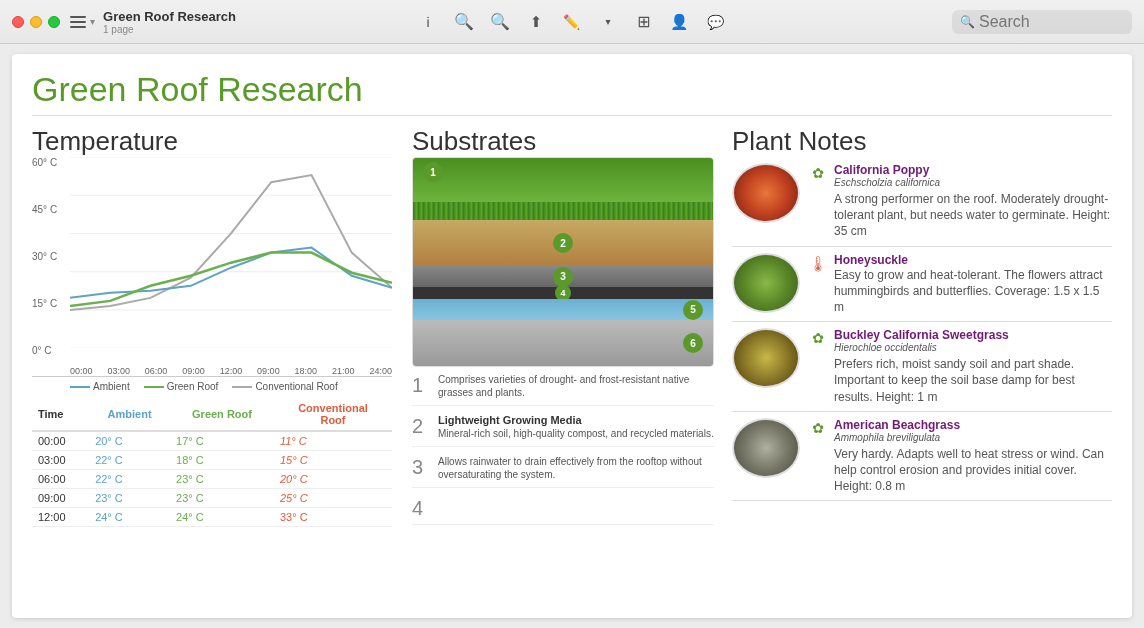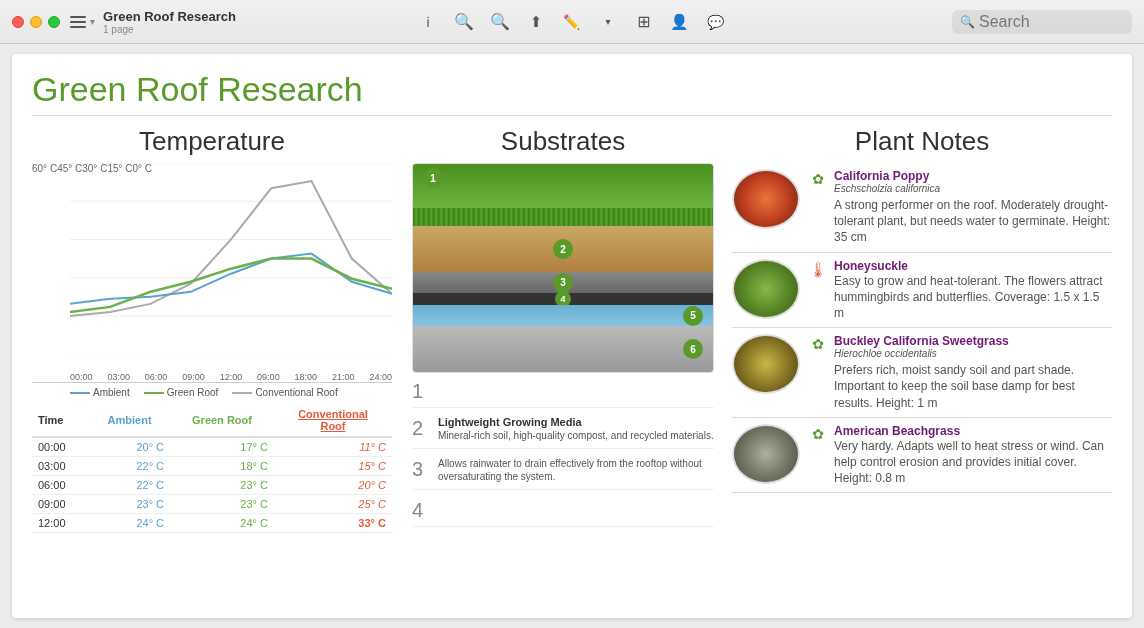--- a/index.html
+++ b/index.html
@@ -110,36 +110,33 @@
     }
 
     
     .col-temp {
       padding-right: 10px;
     }
     .section-title {
       font-size: 26px;
       font-weight: 400;
       color: #333;
-      margin-bottom: 6px;
-      text-align: center;
     }
 
     .chart-area {
       position: relative;
       height: 220px;
       border-bottom: 1px solid #ccc;
     }
     .chart-y-labels {
       position: absolute;
       left: 0; top: 0; bottom: 20px;
-      display: flex; flex-direction: row; justify-content: space-between;
+      display: flex; flex-direction: column; justify-content: space-between;
       font-size: 10px; color: #666;
       padding-bottom: 0;
-      text-align: right;
     }
     .chart-svg {
       position: absolute;
       left: 38px; right: 0; top: 0; bottom: 20px;
     }
     .chart-x-labels {
       position: absolute;
       bottom: 0; left: 38px; right: 0;
       display: flex; justify-content: space-between;
       font-size: 9px; color: #666;
@@ -164,31 +161,31 @@
     .data-table thead tr th {
       padding: 4px 6px;
       text-align: center;
       font-weight: 600;
       font-size: 11px;
       border-bottom: 2px solid #ddd;
     }
     .th-time { color: #333; text-align: left !important; }
     .th-ambient { color: #5ba3c9; }
     .th-green { color: #6ab04c; }
-    .th-conv { color: #e05c3a; text-decoration: underline; }
+    .th-conv { color: #e05c3a; }
     .data-table tbody tr td {
       padding: 3px 6px;
-      text-align: right;
+      text-align: left;
       border-bottom: 1px solid #eee;
     }
     .td-time { color: #333; text-align: left !important; }
     .td-ambient { color: #5ba3c9; }
     .td-green { color: #6ab04c; }
     .td-conv-normal { color: #e05c3a; font-style: italic; }
-    .td-conv-hot { color: #e05c3a; font-weight: 700; }
+    .td-conv-hot { color: #e05c3a; font-weight: 400; }
 
     
     .col-substrates { padding-right: 8px; }
 
     .substrate-image {
       width: 100%;
       height: 210px;
       border-radius: 4px;
       overflow: hidden;
       position: relative;
@@ -453,20 +450,21 @@
 
         <div class="layer-6" style="position:relative;">
           <div class="layer-badge" style="position:absolute;top:50%;right:10px;transform:translateY(-50%);">6</div>
         </div>
       </div>
 
       <div class="substrate-list" id="substrate-list">
           <div class="substrate-item">
     <div class="sub-num">1</div>
     <div>
+      <div class="sub-desc">Comprises varieties of drought- and frost-resistant native grasses and plants.</div>
     </div>
   </div>
           <div class="substrate-item">
     <div class="sub-num">2</div>
     <div>
       <div class="sub-title">Lightweight Growing Media</div>
       <div class="sub-desc">Mineral-rich soil, high-quality compost, and recycled materials.</div>
     </div>
   </div>
           <div class="substrate-item">
@@ -524,20 +522,21 @@
   </div>
           <div class="plant-item">
     <div class="plant-img">
       <div class="plant-img-inner plant-beachgrass"></div>
     </div>
     <div class="plant-icon">
               <span style="font-size:14px;color:#5a9a2a;">✿</span>
             </div>
     <div>
       <div class="plant-name">American Beachgrass</div>
+      <div class="plant-latin">Ammophila breviligulata</div>
       <div class="plant-desc">Very hardy. Adapts well to heat stress or wind. Can help control erosion and provides initial cover. Height: 0.8 m</div>
     </div>
   </div>
         </div>
     </div>
 
   </div>
 </div>
 
 </body></html>

